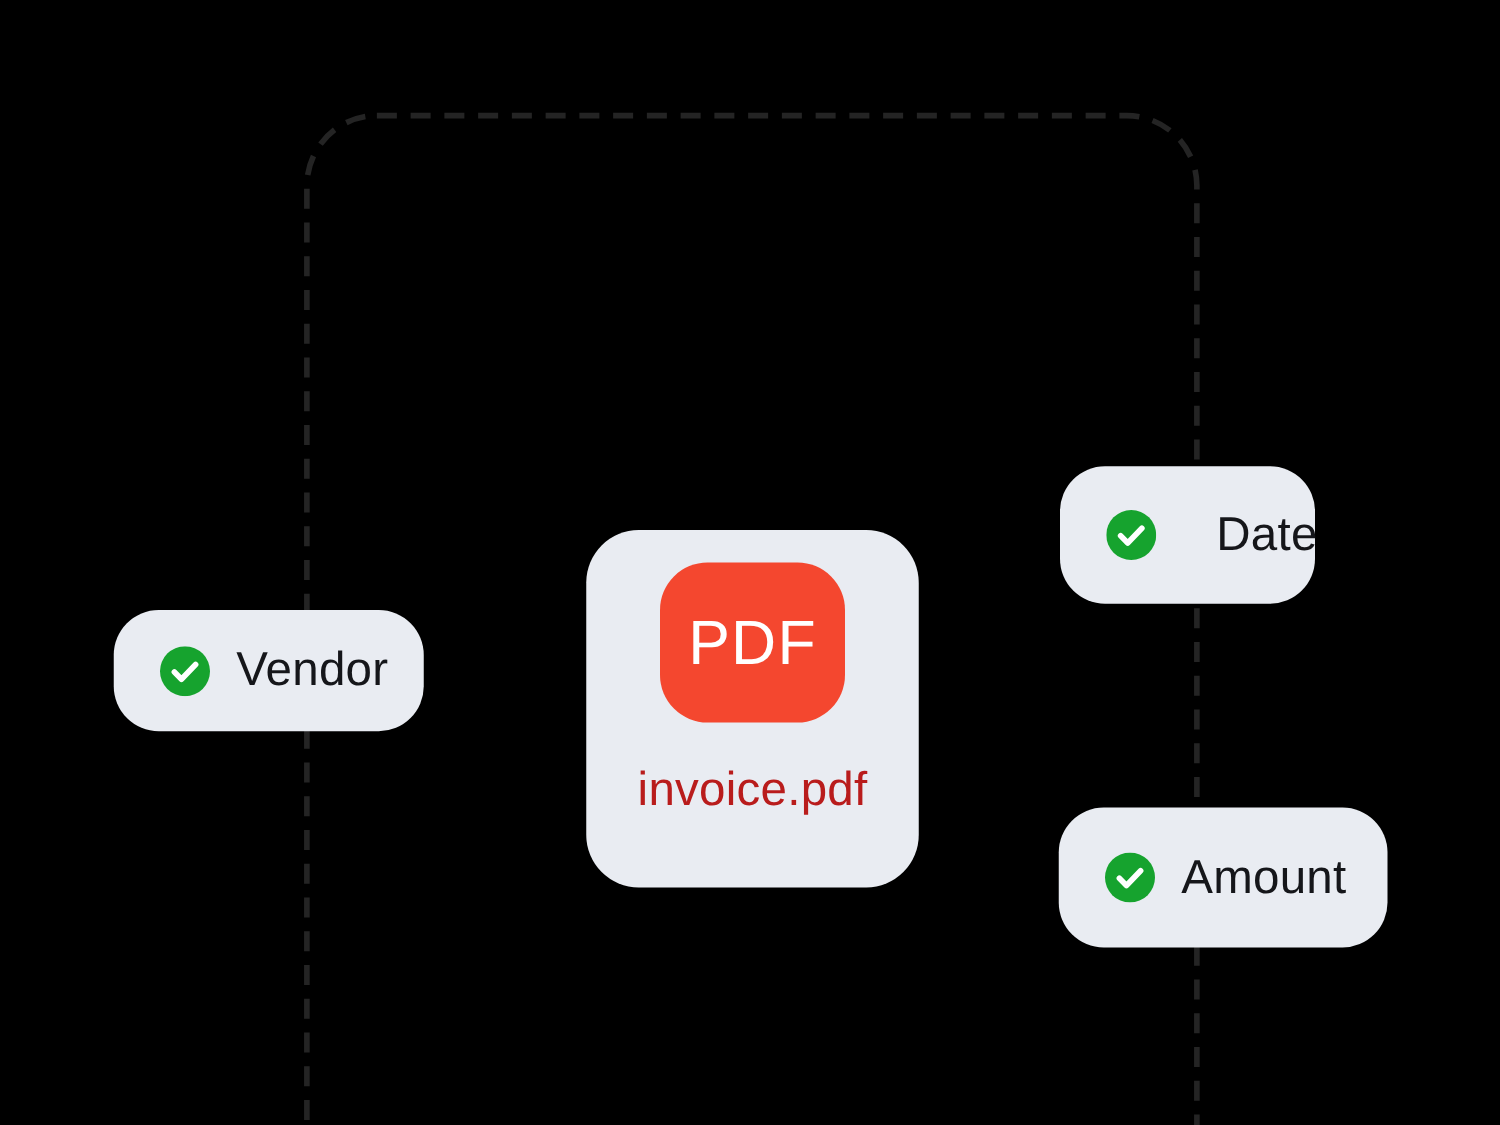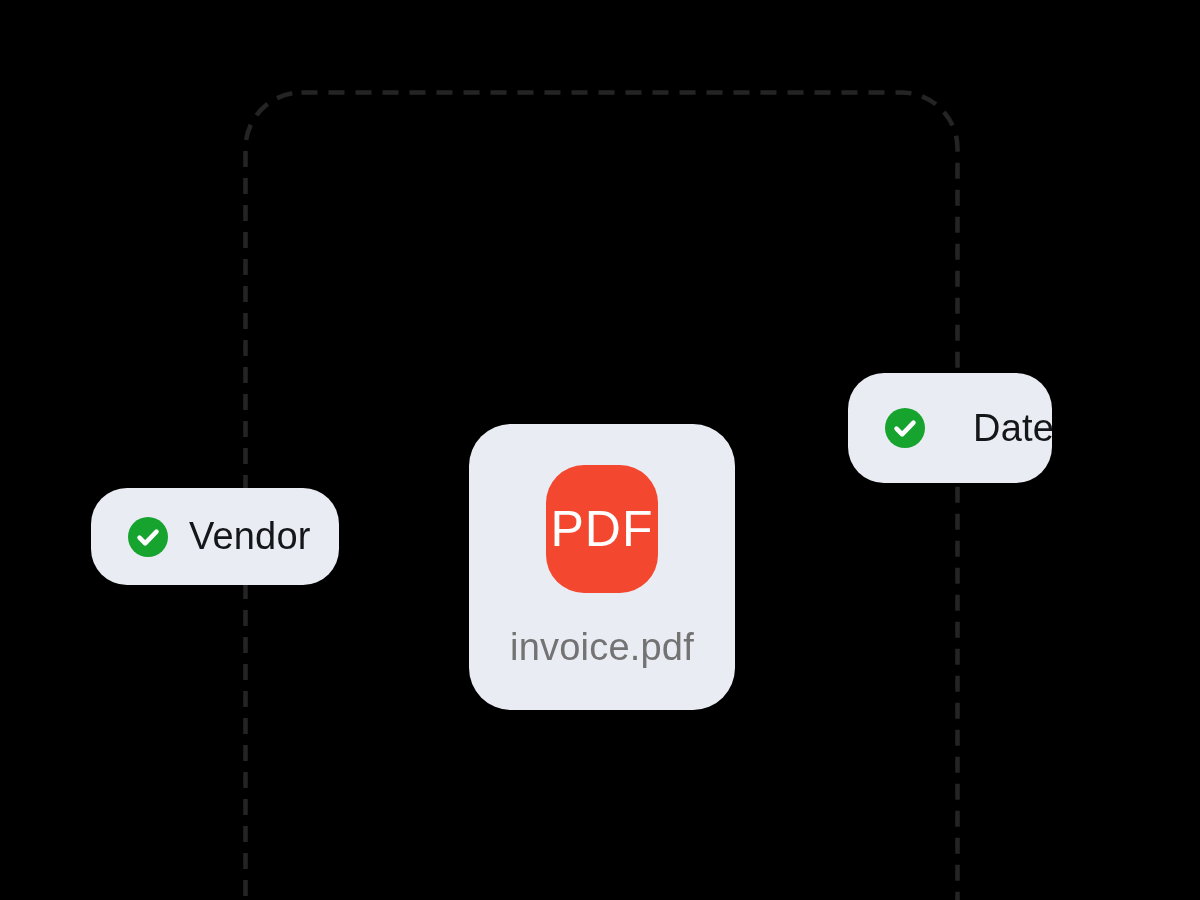--- a/index.html
+++ b/index.html
@@ -50,36 +50,36 @@
     left: 469px;
     top: 424px;
     width: 266px;
     height: 286px;
     background: #e9ecf2;
     border-radius: 42px;
     box-sizing: border-box;
     text-align: center;
   }
   .pdf-badge {
-    width: 112px;
+    width: 148px;
     height: 128px;
-    margin: 41px auto 0 auto;
+    margin: 26px auto 0 auto;
     background: #f4472f;
     border-radius: 38px;
     display: flex;
     align-items: center;
     justify-content: center;
     color: #ffffff;
     font-size: 50px;
     letter-spacing: 1px;
   }
   .file-name {
     margin-top: 33px;
     font-size: 38px;
-    color: #737373;
+    color: #b91c1c;
     letter-spacing: 0.2px;
   }
 </style>
 </head>
 <body>
 
 <div class="stage">
 
   <svg class="dashed-frame" width="1200" height="900" viewBox="0 0 1200 900" aria-hidden="true">
     <rect x="245.5" y="92.5" width="712" height="1050" rx="56" fill="none" stroke="#242424" stroke-width="4.5" stroke-dasharray="16 11"></rect>
@@ -106,14 +106,23 @@
   <div class="chip chip-date">
     <span class="check-wrap">
       <svg width="40" height="40" viewBox="0 0 24 24">
         <circle cx="12" cy="12" r="12" fill="#16a32e"></circle>
         <path d="M6.9 12.4l3.4 3.4 6.8-7" fill="none" stroke="#ffffff" stroke-width="2.7" stroke-linecap="round" stroke-linejoin="round"></path>
       </svg>
     </span>
     <span>Date</span>
   </div>
 
+  <div class="chip chip-amount">
+    <span class="check-wrap">
+      <svg width="40" height="40" viewBox="0 0 24 24">
+        <circle cx="12" cy="12" r="12" fill="#16a32e"></circle>
+        <path d="M6.9 12.4l3.4 3.4 6.8-7" fill="none" stroke="#ffffff" stroke-width="2.7" stroke-linecap="round" stroke-linejoin="round"></path>
+      </svg>
+    </span>
+    <span>Amount</span>
+  </div>
 
 </div>
 
 </body></html>

